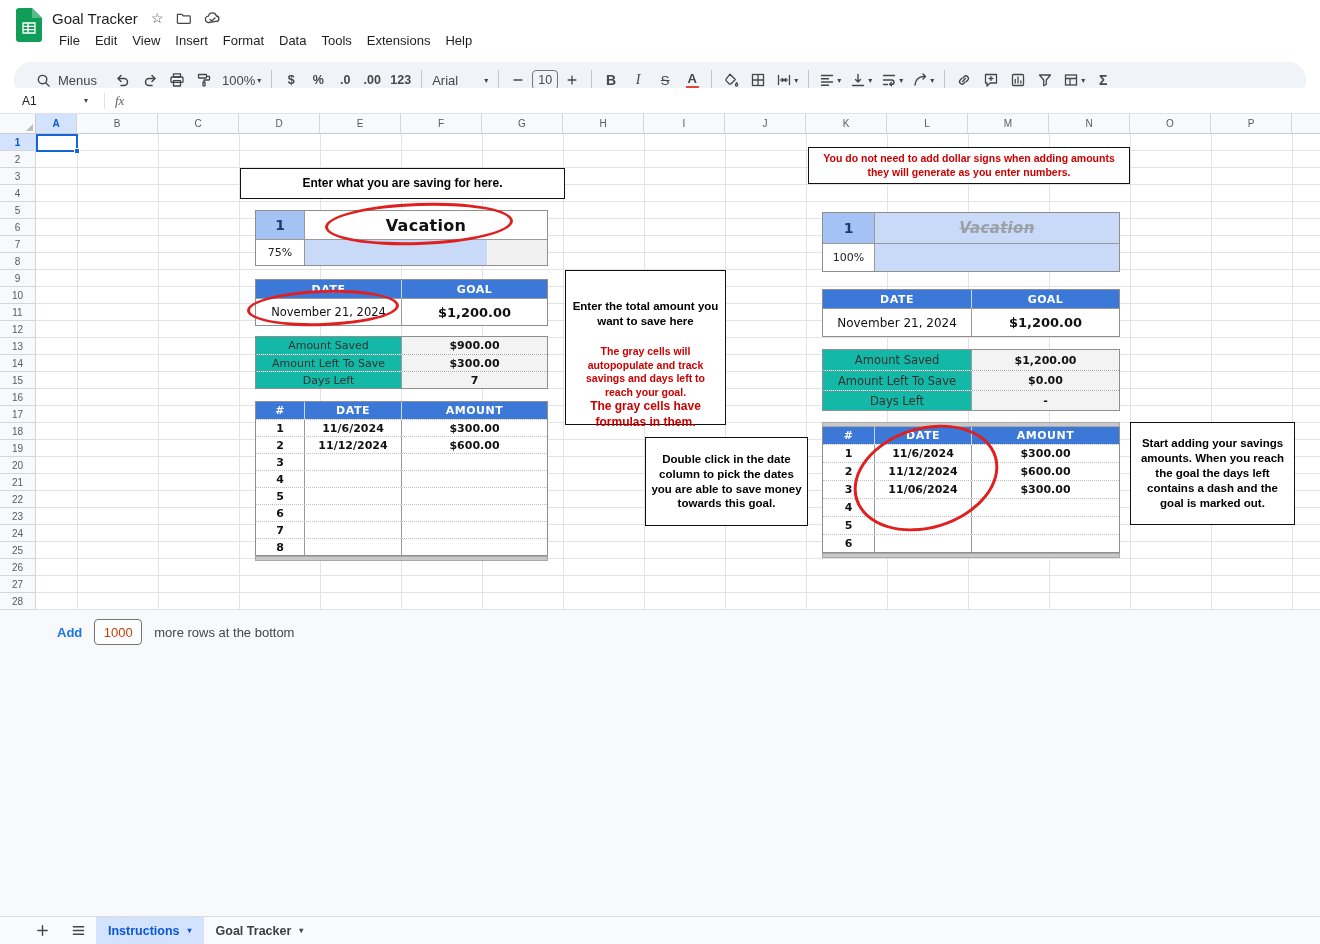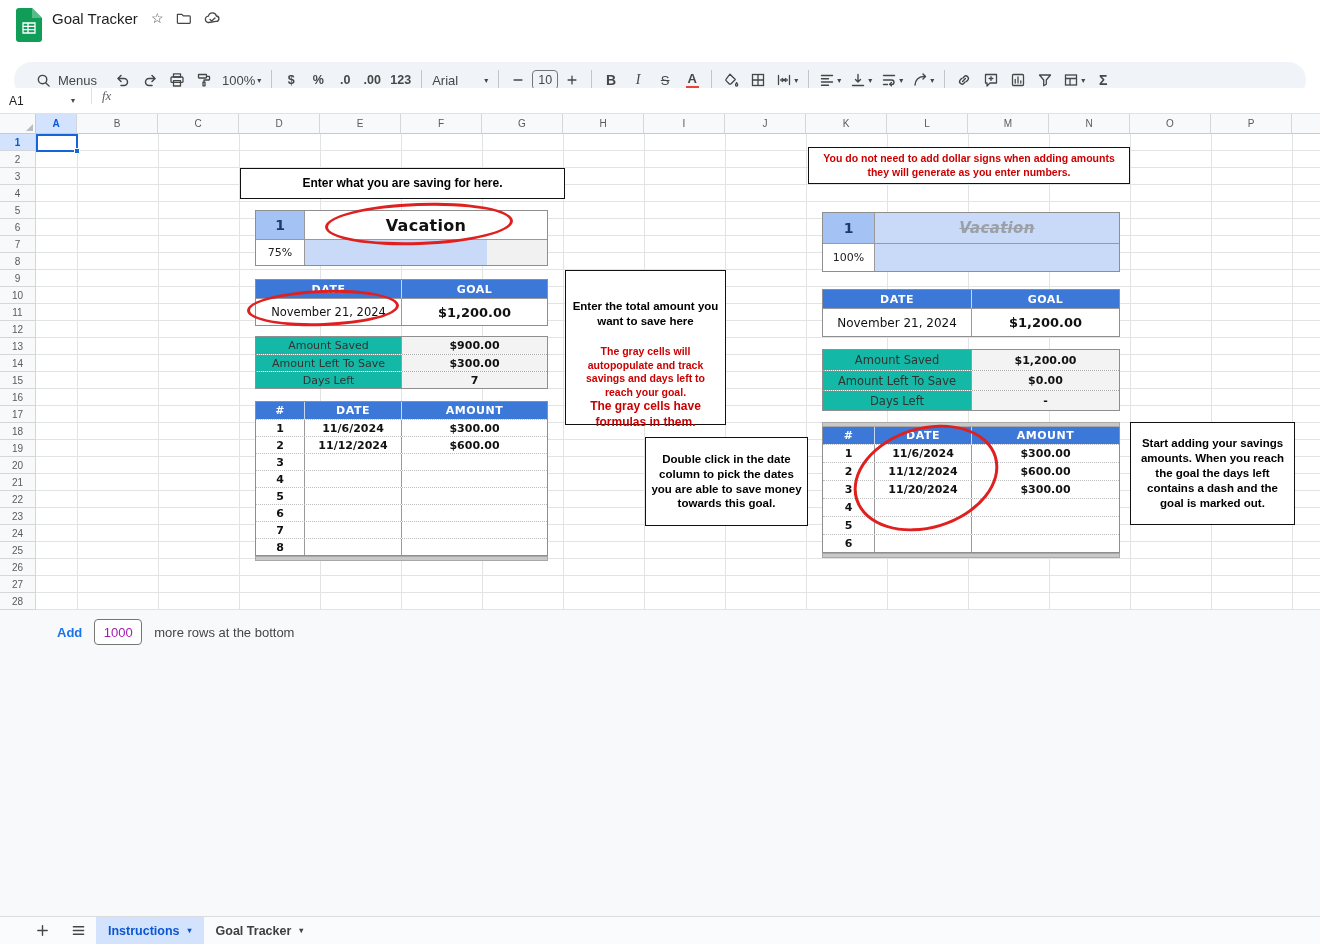--- a/index.html
+++ b/index.html
@@ -27,21 +27,21 @@
   .fmt-txt{font-size:12.5px;font-weight:bold;color:#444746}
   .b-txt{font-weight:bold;font-size:14px}
   .i-txt{font-style:italic;font-size:14px;font-family:"Liberation Serif",serif}
   .s-txt{text-decoration:line-through;font-size:13px}
   .size-box{width:26px;height:20px;border:1px solid #747775;border-radius:4px;display:flex;align-items:center;justify-content:center;font-size:12.5px;color:#444746;background:#f0f4f9}
   .color-a{display:flex;flex-direction:column;align-items:center;line-height:1}
   .color-a .a{font-weight:bold;font-size:13px}
   .color-a .bar{width:13px;height:3px;background:#ea4335;margin-top:1px}
 
   
-  .formula-bar{height:26px;display:flex;border-bottom:1px solid #dfe1e5;padding-left:9px;gap:10px;background:#fff}
+  .formula-bar{height:26px;display:flex;align-items:center;border-bottom:1px solid #dfe1e5;padding-left:22px;gap:10px;background:#fff}
   .name-box{width:72px;display:flex;align-items:center;justify-content:space-between;font-size:12px;color:#202124;padding-right:6px}
   .fb-sep{width:1px;height:16px;background:#dfe1e5}
   .fx{font-style:italic;font-size:13px;color:#5f6368;font-family:"Liberation Serif",serif}
 
   
   .sheet{position:relative;height:496px;background:#fff;flex:0 0 auto}
   .corner{position:absolute;left:0;top:0;width:36px;height:20px;background:#f8f9fa;border-right:1px solid #c7cace;border-bottom:1px solid #c7cace;z-index:3}
   .corner::after{content:"";position:absolute;right:2px;bottom:2px;border-left:7px solid transparent;border-bottom:7px solid #b9bcc1}
   .col-headers{position:absolute;left:36px;top:0;right:0;height:20px;display:flex;overflow:hidden;z-index:2}
   .col-h{flex:0 0 81px;height:20px;font-size:10px;color:#575b5f;display:flex;align-items:center;justify-content:center;background:#f8f9fa;border-right:1px solid #d4d7da;border-bottom:1px solid #c7cace}
@@ -86,21 +86,21 @@
   .gbar{height:5px;background:#c9c9c9;border:1px solid #a8a8a8}
   .gap{background:transparent}
 
   
   .red-ellipse{position:absolute;border:3px solid #e01f1f;border-radius:50%;z-index:7}
 
   
   .below{flex:1;background:#f8f9fa;display:flex;flex-direction:column}
   .add-bar{height:44px;display:flex;align-items:center;gap:12px;padding-left:57px}
   .add-link{border:none;background:transparent;color:#1a73e8;font-size:13px;font-weight:bold;font-family:inherit}
-  .rows-input{width:48px;height:26px;border:1px solid #747775;border-radius:4px;text-align:center;font-size:13px;font-family:inherit;color:#a21caf;background:#fff}
+  .rows-input{width:48px;height:26px;border:1px solid #747775;border-radius:4px;text-align:center;font-size:13px;font-family:inherit;color:#c2410c;background:#fff}
   .add-suffix{font-size:13px;color:#444746}
   .filler{flex:1}
 
   
   .sheetbar{height:28px;background:#f9fbfd;border-top:1px solid #dadce0;display:flex;align-items:stretch;padding-left:24px}
   .sb-btn{width:36px;border:none;background:transparent;color:#444746;font-size:17px;display:flex;align-items:center;justify-content:center}
   .tab{display:flex;align-items:center;gap:7px;padding:0 12px;font-size:12.5px;color:#3c4043;font-weight:bold}
   .tab.active{background:#d3e3fd;color:#0b57d0}
   .tab .caret{font-size:8px}
   .tab.active .caret{color:#0b57d0}
@@ -125,20 +125,31 @@
             <path d="M1.5 3.5h4.8l1.5 1.8h6.7a.7.7 0 0 1 .7.7v6.5a.7.7 0 0 1-.7.7H2.2a.7.7 0 0 1-.7-.7z"></path>
           </svg>
       </span>
       <span class="t-icon">
         <svg viewBox="0 0 16 16" width="16" height="16" fill="none" stroke="#444746" stroke-width="1.3" stroke-linecap="round" stroke-linejoin="round">
             <path d="M4.8 12.5a3.2 3.2 0 0 1-.4-6.4 4.1 4.1 0 0 1 8-.1 2.7 2.7 0 0 1-.4 5.4z"></path>
             <path d="M6 9.4l1.6 1.6L11 7.9"></path>
           </svg>
       </span>
     </div>
+    <nav class="menu-row">
+      <span class="menu-item">File</span>
+      <span class="menu-item">Edit</span>
+      <span class="menu-item">View</span>
+      <span class="menu-item">Insert</span>
+      <span class="menu-item">Format</span>
+      <span class="menu-item">Data</span>
+      <span class="menu-item">Tools</span>
+      <span class="menu-item">Extensions</span>
+      <span class="menu-item">Help</span>
+    </nav>
   </div>
 </header>
 
 <div class="toolbar-wrap">
 <div class="toolbar">
   <button class="menus-pill">
     <svg viewBox="0 0 16 16" width="15" height="15" fill="none" stroke="#444746" stroke-width="1.5" stroke-linecap="round">
           <circle cx="7" cy="7" r="4.5"></circle>
           <path d="M10.6 10.6L14 14"></path>
         </svg>
@@ -546,21 +557,21 @@
             <div class="cell" style="width:97px">11/6/2024</div>
             <div class="cell" style="flex:1">$300.00</div>
           </div>
         <div class="crow trow" style="height:18px">
             <div class="cell" style="width:51px">2</div>
             <div class="cell" style="width:97px">11/12/2024</div>
             <div class="cell" style="flex:1">$600.00</div>
           </div>
         <div class="crow trow" style="height:18px">
             <div class="cell" style="width:51px">3</div>
-            <div class="cell" style="width:97px">11/20/2024</div>
+            <div class="cell" style="width:97px">11/06/2024</div>
             <div class="cell" style="flex:1">$300.00</div>
           </div>
         <div class="crow trow" style="height:18px">
             <div class="cell" style="width:51px">4</div>
             <div class="cell" style="width:97px"></div>
             <div class="cell" style="flex:1"></div>
           </div>
         <div class="crow trow" style="height:18px">
             <div class="cell" style="width:51px">5</div>
             <div class="cell" style="width:97px"></div>

